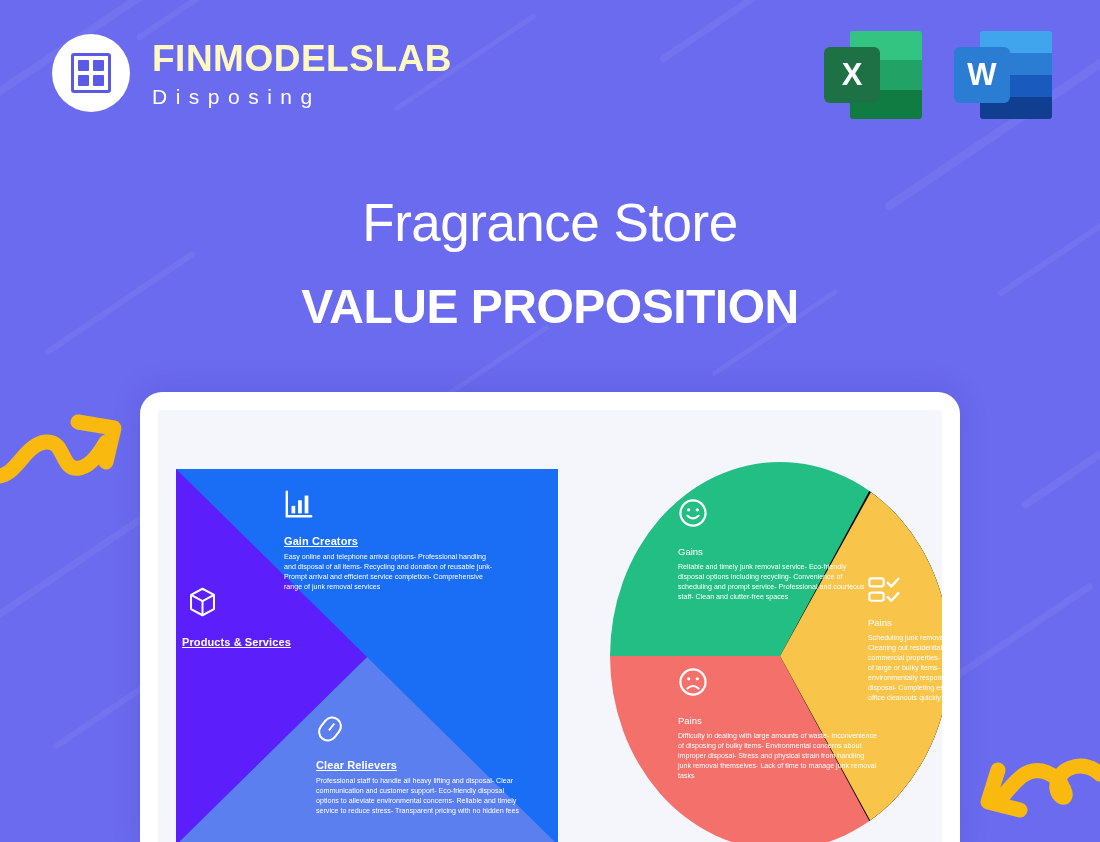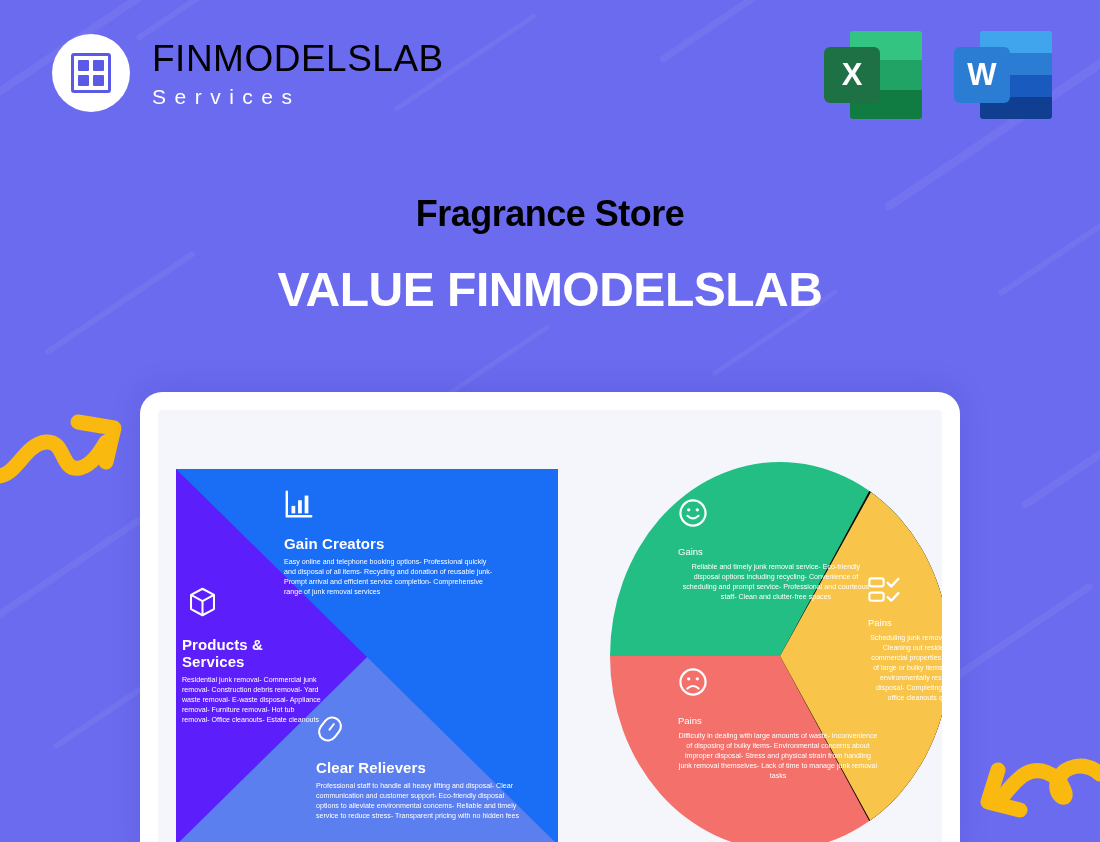--- a/index.html
+++ b/index.html
@@ -63,23 +63,23 @@
     grid-template-rows: 1fr 1fr;
     gap: 3.5px;
     padding: 4px;
   }
   .logo-grid span {
     background: #5A5AE6;
     border-radius: 1px;
   }
   .logo-text { display: flex; flex-direction: column; }
   .logo-name {
-    color: #000000;
+    color: #fef9c3;
     font-size: 37px;
-    font-weight: normal;
+    font-weight: bold;
     letter-spacing: 0.5px;
     line-height: 1;
   }
   .logo-sub {
     color: #ffffff;
     font-size: 21px;
     letter-spacing: 8.5px;
     margin-top: 9px;
     line-height: 1;
     font-weight: 300;
@@ -123,23 +123,23 @@
   }
 
   
   .titles {
     position: absolute;
     top: 196px;
     left: 0; right: 0;
     text-align: center;
   }
   .title-main {
-    color: #000000;
-    font-size: 36px;
-    font-weight: bold;
+    color: #ffffff;
+    font-size: 53px;
+    font-weight: normal;
     letter-spacing: -0.5px;
     line-height: 1;
   }
   .title-sub {
     color: #ffffff;
     font-size: 48px;
     font-weight: bold;
     letter-spacing: -0.5px;
     margin-top: 34px;
     line-height: 1;
@@ -178,24 +178,25 @@
     width: 382px;
     height: 376px;
   }
   .vm-layer { position: absolute; inset: 0; }
 
   .vm-text {
     position: absolute;
     color: #ffffff;
   }
   .vm-title {
-    font-size: 15px;
+    font-size: 11px;
     font-weight: bold;
     letter-spacing: 0.1px;
     margin-bottom: 5px;
+    text-decoration: underline;
   }
   .vm-body {
     font-size: 7.1px;
     line-height: 1.42;
     font-weight: 500;
   }
   .vm-icon { position: absolute; }
 
   
   .profile {
@@ -208,21 +209,20 @@
   .pf-text { position: absolute; color: #ffffff; }
   .pf-title {
     font-size: 9.5px;
     font-weight: normal;
     margin-bottom: 5px;
   }
   .pf-body {
     font-size: 7.1px;
     line-height: 1.42;
     font-weight: 500;
-    text-align: center;
   }
   .pf-icon { position: absolute; }
 </style>
 </head>
 <body>
 
 <div class="bg-streaks">
   <div class="streak" style="left:-60px; top:40px; width:260px; height:8px;"></div>
   <div class="streak" style="left:120px; top:-20px; width:200px; height:6px;"></div>
   <div class="streak" style="left:380px; top:60px; width:170px; height:5px;"></div>
@@ -244,21 +244,21 @@
     <div class="logo-circle">
       <div class="logo-grid">
           <span></span>
           <span></span>
           <span></span>
           <span></span>
         </div>
     </div>
     <div class="logo-text">
       <div class="logo-name">FINMODELSLAB</div>
-      <div class="logo-sub">Services</div>
+      <div class="logo-sub">Disposing</div>
     </div>
   </div>
 
   <div class="office-icons">
 
     <div class="doc-icon">
       <div class="sheet">
         <i style="background:#33C481"></i>
         <i style="background:#21A366"></i>
         <i style="background:#107C41"></i>
@@ -274,21 +274,21 @@
         <i style="background:#103F91"></i>
       </div>
       <div class="badge" style="background:#2B7CD3">W</div>
     </div>
 
   </div>
 </div>
 
 <div class="titles">
   <div class="title-main">Fragrance Store</div>
-  <div class="title-sub">VALUE FINMODELSLAB</div>
+  <div class="title-sub">VALUE PROPOSITION</div>
 </div>
 
 <svg class="arrow-left" width="130" height="86" viewBox="0 0 130 86">
   <path d="M2 72 C 22 74, 30 40, 52 38 C 72 36, 66 68, 86 64 C 98 61, 106 48, 112 38" stroke="#FAB90F" stroke-width="15" fill="none" stroke-linecap="round"></path>
   <path d="M84 18 L 120 24 L 112 58" stroke="#FAB90F" stroke-width="15" fill="none" stroke-linecap="round" stroke-linejoin="round"></path>
 </svg>
 
 <svg class="arrow-right" width="132" height="88" viewBox="0 0 132 88">
   <path d="M128 22 C 112 8, 92 14, 86 28 C 80 44, 98 52, 92 38 C 86 22, 66 12, 50 24 C 40 32, 34 40, 28 48" stroke="#FAB90F" stroke-width="15" fill="none" stroke-linecap="round"></path>
   <path d="M48 58 L 16 50 L 26 18" stroke="#FAB90F" stroke-width="15" fill="none" stroke-linecap="round" stroke-linejoin="round"></path>
@@ -309,31 +309,30 @@
       </svg>
 
       <svg class="vm-icon" style="left:108px; top:20px;" width="30" height="30" viewBox="0 0 32 32">
         <path d="M3 3 V29 H29" stroke="#ffffff" stroke-width="2.6" fill="none" stroke-linecap="round"></path>
         <rect x="8" y="18" width="4" height="8" fill="#ffffff"></rect>
         <rect x="15" y="12" width="4" height="14" fill="#ffffff"></rect>
         <rect x="22" y="7" width="4" height="19" fill="#ffffff"></rect>
       </svg>
       <div class="vm-text" style="left:108px; top:66px; width:214px;">
         <div class="vm-title">Gain Creators</div>
-        <div class="vm-body">Easy online and telephone booking options- Professional quickly and disposal of all items- Recycling and donation of reusable junk- Prompt arrival and efficient service completion- Comprehensive range of junk removal services</div>
+        <div class="vm-body">Easy online and telephone arrival options- Professional handling and disposal of all items- Recycling and donation of reusable junk- Prompt arrival and efficient service completion- Comprehensive range of junk removal services</div>
       </div>
 
       <svg class="vm-icon" style="left:12px; top:118px;" width="29" height="30" viewBox="0 0 32 34">
         <path d="M16 2 L29 9 V25 L16 32 L3 25 V9 Z" stroke="#ffffff" stroke-width="2.3" fill="none" stroke-linejoin="round"></path>
         <path d="M3 9 L16 16 L29 9" stroke="#ffffff" stroke-width="2.3" fill="none" stroke-linejoin="round"></path>
         <path d="M16 16 V32" stroke="#ffffff" stroke-width="2.3" fill="none"></path>
       </svg>
       <div class="vm-text" style="left:6px; top:167px; width:140px;">
         <div class="vm-title">Products &amp; Services</div>
-        <div class="vm-body">Residential junk removal- Commercial junk removal- Construction debris removal- Yard waste removal- E-waste disposal- Appliance removal- Furniture removal- Hot tub removal- Office cleanouts- Estate cleanouts</div>
       </div>
 
       <svg class="vm-icon" style="left:140px; top:246px;" width="28" height="28" viewBox="0 0 32 32">
         <rect x="6" y="2" width="20" height="28" rx="10" transform="rotate(38 16 16)" stroke="#ffffff" stroke-width="2.4" fill="none"></rect>
         <path d="M16 8 L16 18" stroke="#ffffff" stroke-width="2.2" fill="none" transform="rotate(38 16 16)"></path>
       </svg>
       <div class="vm-text" style="left:140px; top:290px; width:212px;">
         <div class="vm-title">Clear Relievers</div>
         <div class="vm-body">Professional staff to handle all heavy lifting and disposal- Clear communication and customer support- Eco-friendly disposal options to alleviate environmental concerns- Reliable and timely service to reduce stress- Transparent pricing with no hidden fees</div>
       </div>

